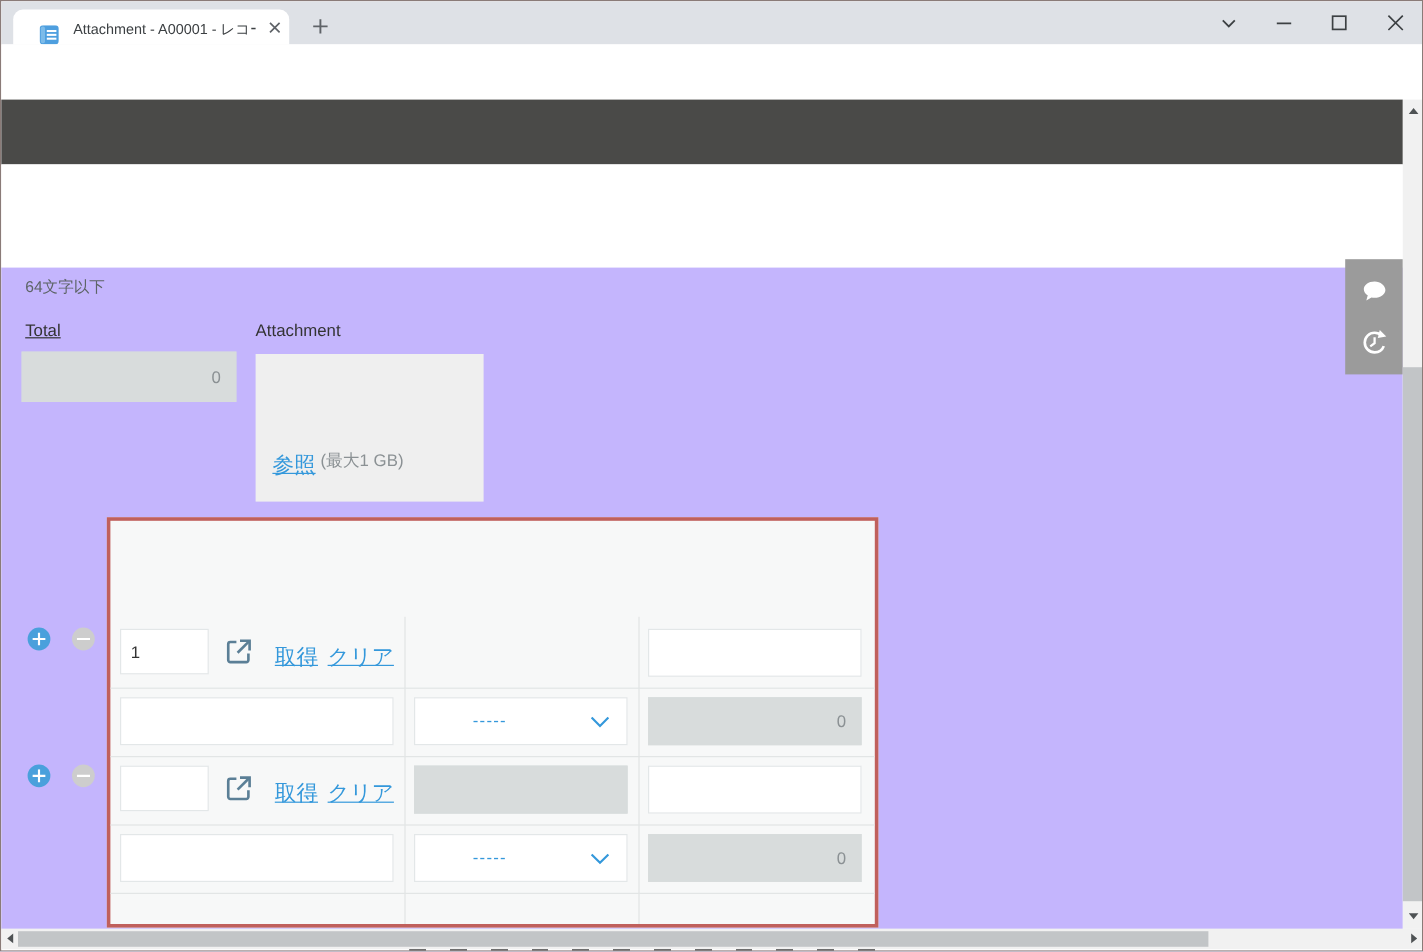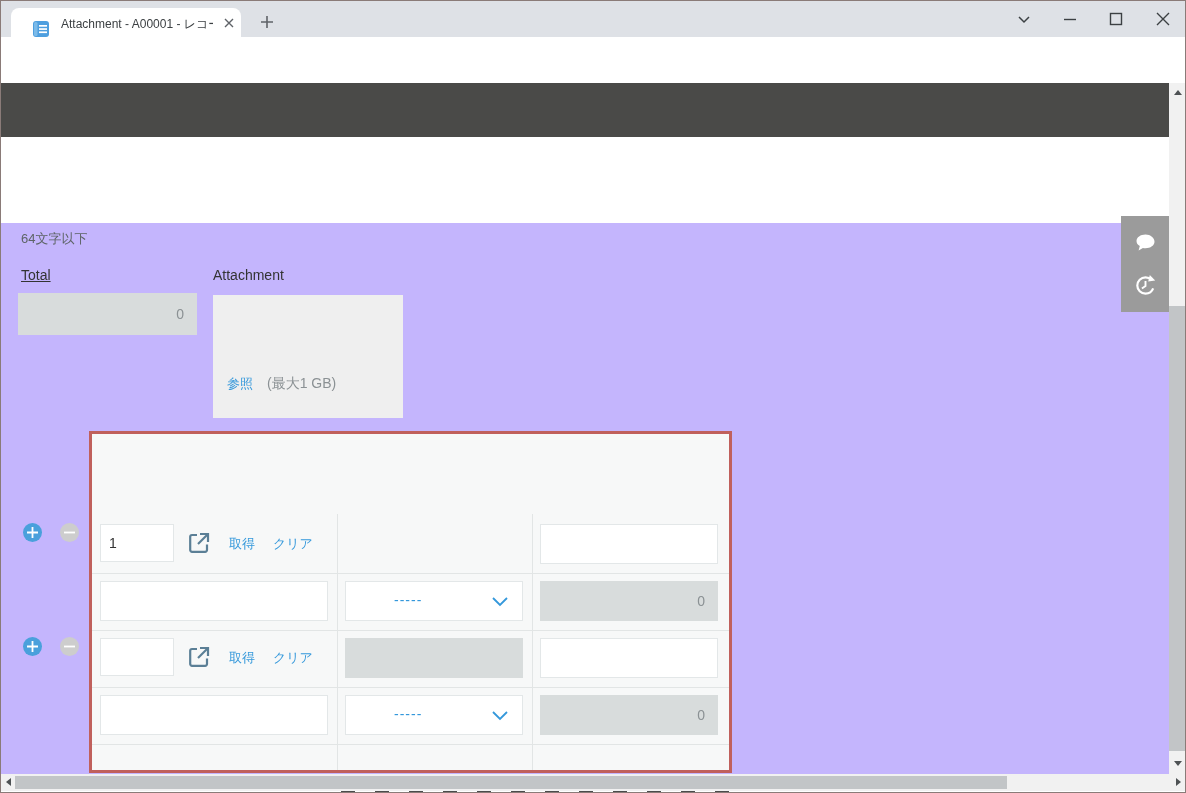--- a/index.html
+++ b/index.html
@@ -42,21 +42,21 @@
   #btn-save{left:197px;background:#3498db;border:1px solid #3498db;color:#fff;}
   .clipped-field{position:absolute;top:196px;height:26px;background:#fff;border:1px solid #dde3e5;box-sizing:border-box;}
 
   
   #content{position:absolute;left:0;top:222px;width:1168px;height:551px;background:#c4b5fd;}
   .flabel{position:absolute;font-size:14px;color:#333;}
   .inp{position:absolute;background:#fff;border:1px solid #e3e7e8;font-size:14px;color:#333;
        padding:0 8px;box-sizing:border-box;outline:none;font-family:"Liberation Sans",sans-serif;}
   .inp-dis{background:#d8dcdc;border-color:#d8dcdc;color:#8b9194;}
   .num{text-align:right;}
-  .link{position:absolute;color:#3498db;font-size:13px;cursor:pointer;white-space:nowrap;}
+  .link{position:absolute;color:#3498db;font-size:18px;cursor:pointer;white-space:nowrap;text-decoration:underline;}
 
   #attach-box{position:absolute;left:212px;top:294px;width:190px;height:123px;background:#efefef;}
   #attach-file{position:absolute;left:8px;top:14px;width:174px;height:32px;background:#fff;}
 
   
   #ltable{position:absolute;left:88px;top:430px;width:643px;height:342px;box-sizing:border-box;
           border:3px solid #c0605c;background:#f7f8f8;}
   #lt-head{position:absolute;left:0;top:0;width:637px;height:80px;background:#3498db;}
   .thl{position:absolute;color:#fff;font-size:13px;}
   .vsep{position:absolute;top:80px;width:1px;height:256px;background:#e2e5e5;}

